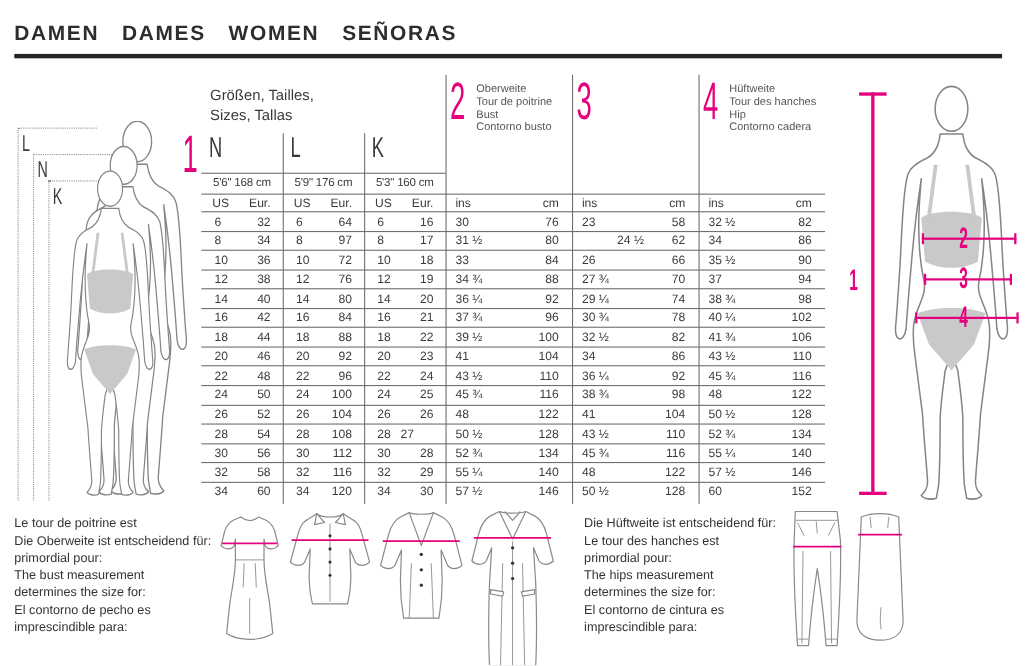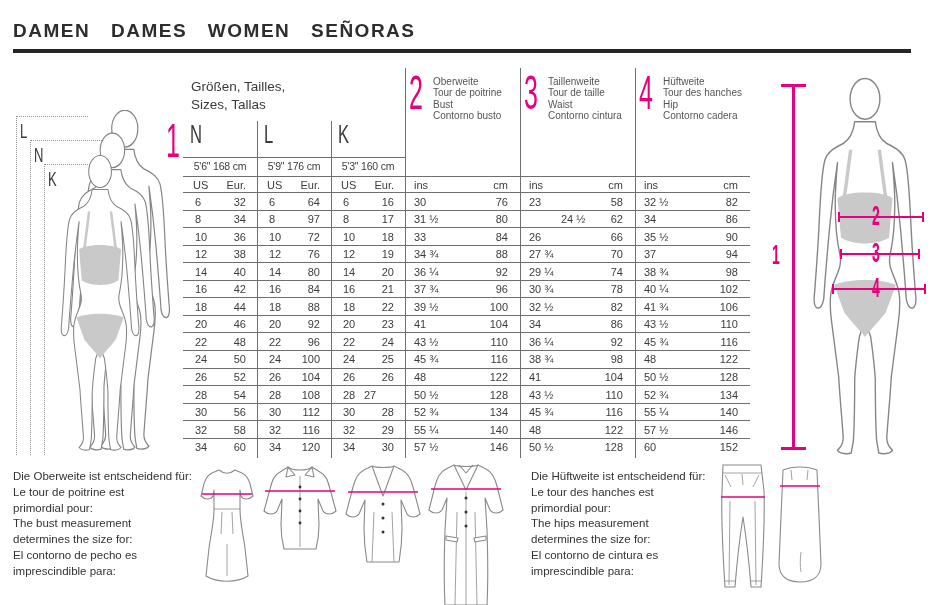--- a/index.html
+++ b/index.html
@@ -231,26 +231,20 @@
       <div class="cell" style="left:285px;top:303px;width:40px;text-align:right;">122</div>
       <div class="cell" style="left:231px;top:320.55px;">50 ½</div>
       <div class="cell" style="left:285px;top:320.55px;width:40px;text-align:right;">128</div>
       <div class="cell" style="left:231px;top:338.1px;">52 ¾</div>
       <div class="cell" style="left:285px;top:338.1px;width:40px;text-align:right;">134</div>
       <div class="cell" style="left:231px;top:355.65px;">55 ¼</div>
       <div class="cell" style="left:285px;top:355.65px;width:40px;text-align:right;">140</div>
       <div class="cell" style="left:231px;top:373.20000000000005px;">57 ½</div>
       <div class="cell" style="left:285px;top:373.20000000000005px;width:40px;text-align:right;">146</div>
       <div class="cell" style="left:341px;top:4px;"><span class="pinknum pn-big">3</span></div>
-      <div class="mg-label" style="left:365px;top:8px;">
-        <div>Taillenweite</div>
-        <div>Tour de taille</div>
-        <div>Waist</div>
-        <div>Contorno cintura</div>
-      </div>
       <div class="cell" style="left:346px;top:111px;">ins</div>
       <div class="cell" style="left:400px;top:111px;width:40px;text-align:right;">cm</div>
       <div class="cell" style="left:346px;top:127.5px;">23</div>
       <div class="cell" style="left:400px;top:127.5px;width:40px;text-align:right;">58</div>
       <div class="cell" style="left:346px;top:145.05px;margin-left:32px;">24 ½</div>
       <div class="cell" style="left:400px;top:145.05px;width:40px;text-align:right;">62</div>
       <div class="cell" style="left:346px;top:162.6px;">26</div>
       <div class="cell" style="left:400px;top:162.6px;width:40px;text-align:right;">66</div>
       <div class="cell" style="left:346px;top:180.15px;">27 ¾</div>
       <div class="cell" style="left:400px;top:180.15px;width:40px;text-align:right;">70</div>
@@ -332,22 +326,22 @@
   <div class="pinkline" style="left:840px;top:253px;width:80px;height:2px;"></div>
   <div class="pinkline" style="left:840px;top:249px;width:2px;height:10px;"></div>
   <div class="pinkline" style="left:918px;top:249px;width:2px;height:10px;"></div>
   <span class="pinknum pn-fig abs" style="left:872px;top:242px;">3</span>
   <div class="pinkline" style="left:832px;top:288px;width:94px;height:2px;"></div>
   <div class="pinkline" style="left:832px;top:284px;width:2px;height:10px;"></div>
   <div class="pinkline" style="left:924px;top:284px;width:2px;height:10px;"></div>
   <span class="pinknum pn-fig abs" style="left:872px;top:277px;">4</span>
 
   <div id="notes-left" class="notes" style="left:13px;top:469px;width:185px;">
+      <div>Le tour de poitrine est</div>
       <div>Die Oberweite ist entscheidend für:</div>
-      <div>Le tour de poitrine est</div>
       <div>primordial pour:</div>
       <div>The bust measurement</div>
       <div>determines the size for:</div>
       <div>El contorno de pecho es</div>
       <div>imprescindible para:</div>
     </div>
   <div id="notes-right" class="notes" style="left:531px;top:469px;width:190px;">
       <div>Die Hüftweite ist entscheidend für:</div>
       <div>Le tour des hanches est</div>
       <div>primordial pour:</div>

